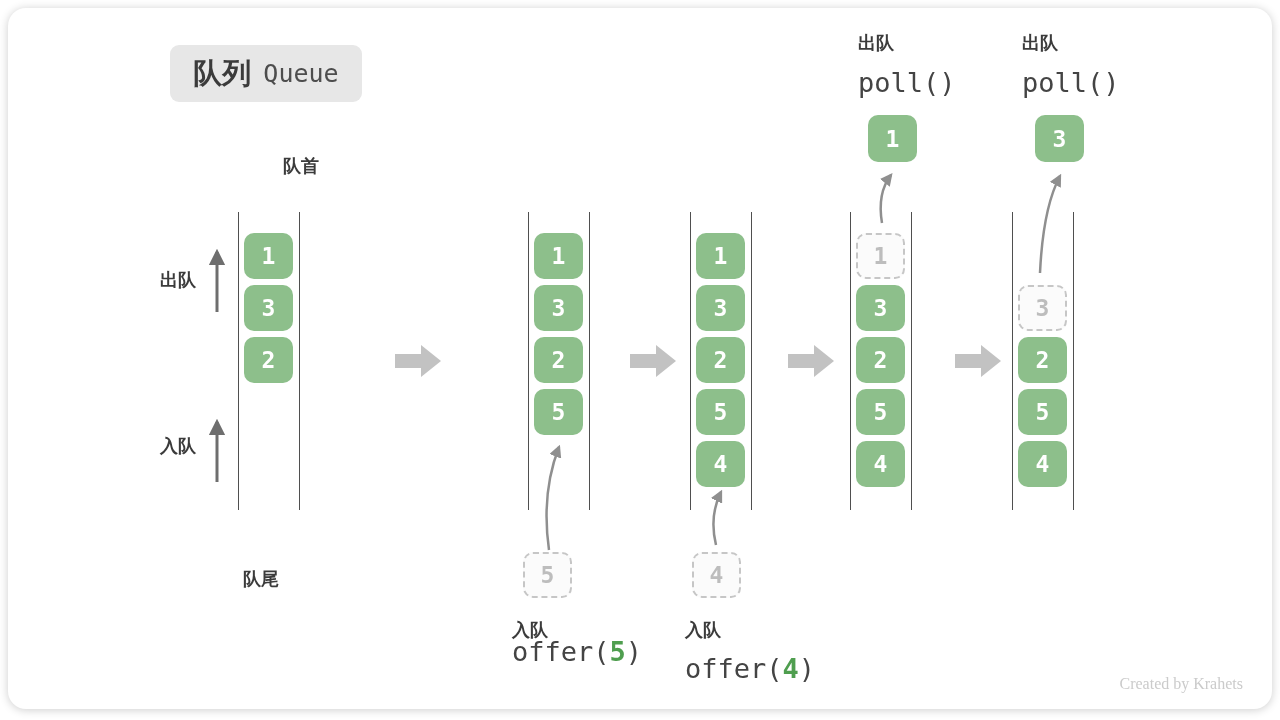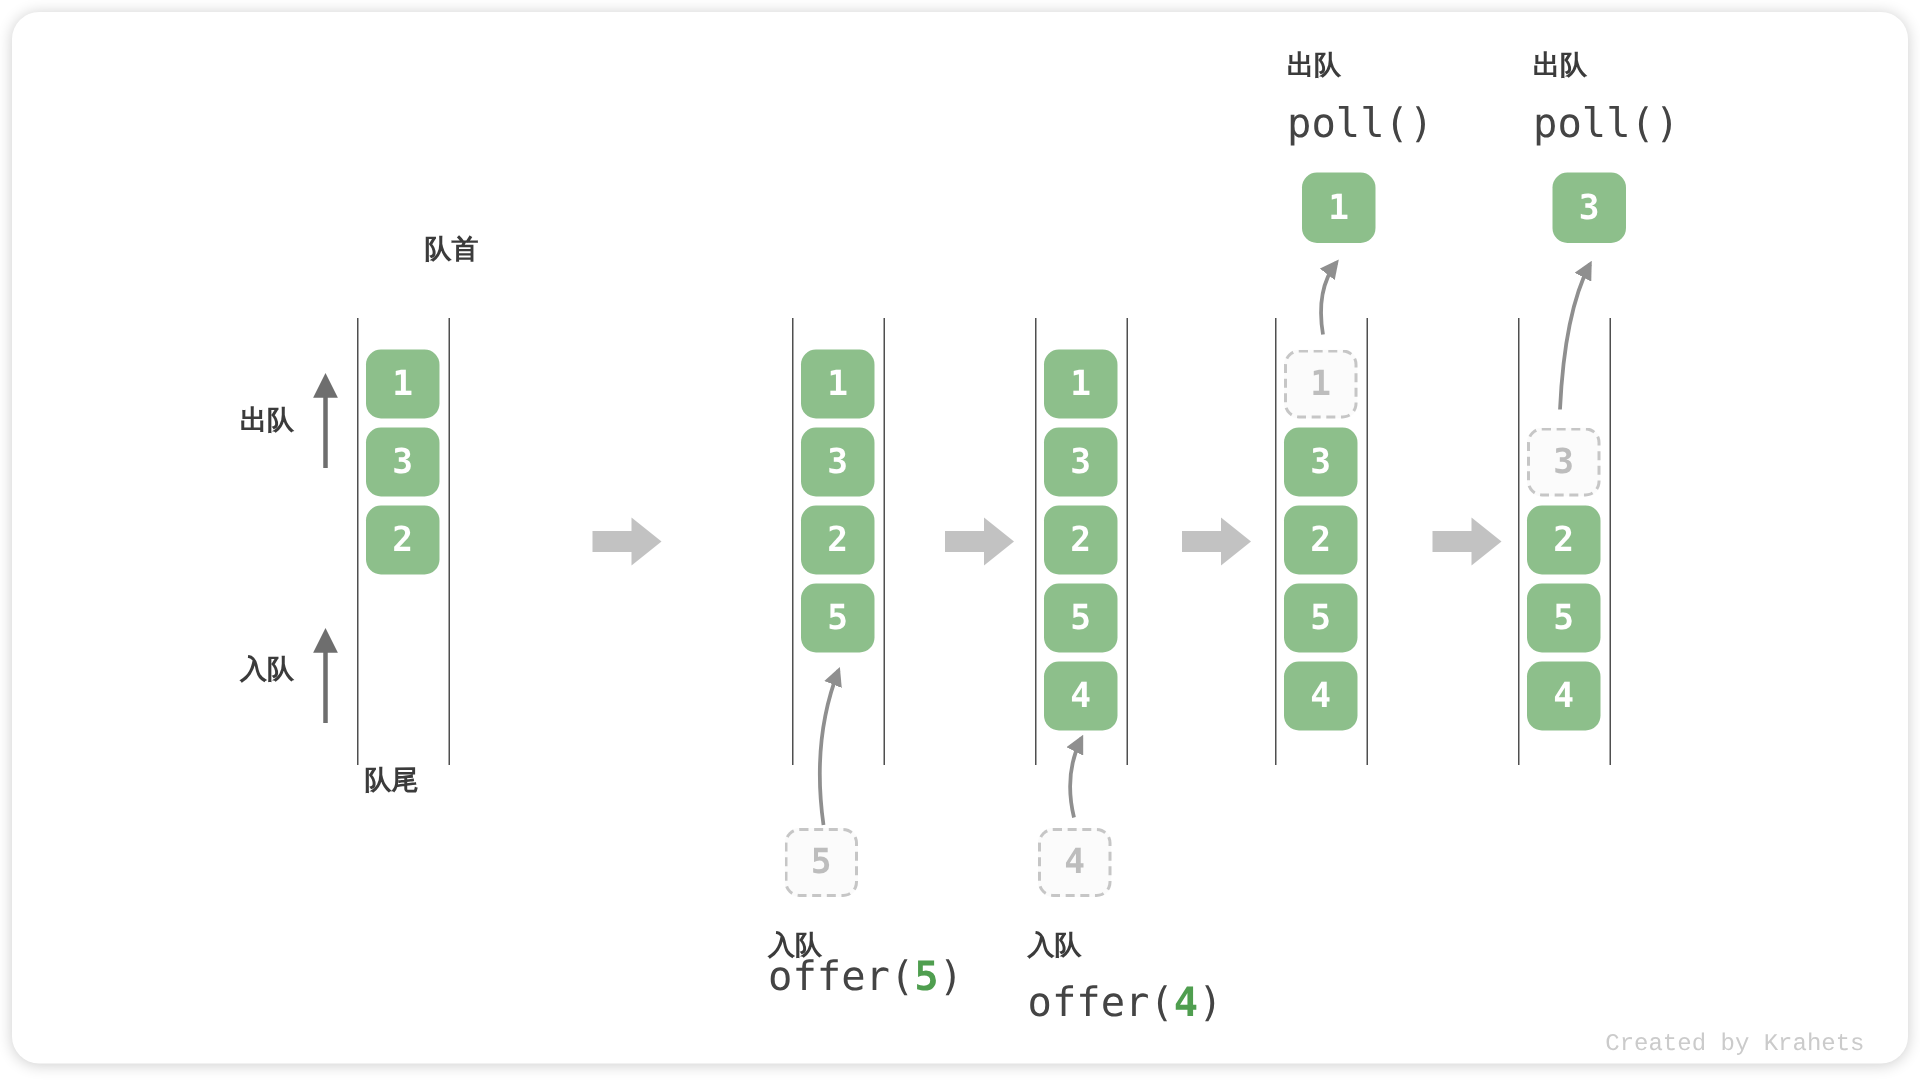--- a/index.html
+++ b/index.html
@@ -22,42 +22,46 @@
   .code{font-family:"DejaVu Sans Mono",monospace;font-size:27px;color:var(--code-gray);
     line-height:1;white-space:nowrap;}
   .code .arg{color:var(--arg-green);font-weight:bold;}
   .column{position:absolute;top:204px;width:62px;height:298px;
     border-left:1.5px solid var(--line-dark);border-right:1.5px solid var(--line-dark);}
   .qbox{position:absolute;width:49px;height:46px;border-radius:10px;
     display:flex;align-items:center;justify-content:center;
     font-family:"DejaVu Sans Mono",monospace;font-size:23px;font-weight:bold;}
   .qbox.solid{background:var(--green);color:#fff;}
   .qbox.dashed{background:#fbfbfb;border:2px dashed var(--dash-gray);color:var(--dash-text);}
-  .wm{font-family:Liberation Mono, monospace;font-size:16px;color:var(--wm-gray);line-height:1;margin-top:12px;}
+  .wm{font-family:Liberation Serif, serif;font-size:16px;color:var(--wm-gray);line-height:1;}
   svg{display:block;overflow:visible;}
 </style>
 </head>
 <body>
 
 <div class="card">
 
   <svg width="0" height="0" class="abs" aria-hidden="true">
     <defs>
       <marker id="ah-gray" viewBox="0 0 10 10" refX="8" refY="5" markerWidth="5" markerHeight="5" orient="auto">
         <path d="M0,0 L10,5 L0,10 z" fill="#8f8f8f"></path>
       </marker>
       <marker id="ah-dark" viewBox="0 0 10 10" refX="8" refY="5" markerWidth="5.5" markerHeight="5.5" orient="auto">
         <path d="M0,0 L10,5 L0,10 z" fill="#6e6e6e"></path>
       </marker>
     </defs>
   </svg>
 
+  <div class="abs title-badge">
+    <span class="title-zh">队列</span>
+    <span class="title-en">Queue</span>
+  </div>
 
   <div class="abs cn-label" style="left:235px;top:149px;margin-left:40px;">队首</div>
-  <div class="abs cn-label" style="left:235px;top:503px;">队尾</div>
+  <div class="abs cn-label" style="left:235px;top:562px;">队尾</div>
   <div class="abs cn-label" style="left:152px;top:263px;">出队</div>
   <div class="abs cn-label" style="left:152px;top:429px;">入队</div>
 
   <svg class="abs" style="left:195px;top:234px;" width="28" height="74">
     <line x1="14" y1="70" x2="14" y2="10" stroke="#6e6e6e" stroke-width="3" marker-end="url(#ah-dark)"></line>
   </svg>
   <svg class="abs" style="left:195px;top:404px;" width="28" height="74">
     <line x1="14" y1="70" x2="14" y2="10" stroke="#6e6e6e" stroke-width="3" marker-end="url(#ah-dark)"></line>
   </svg>
 

